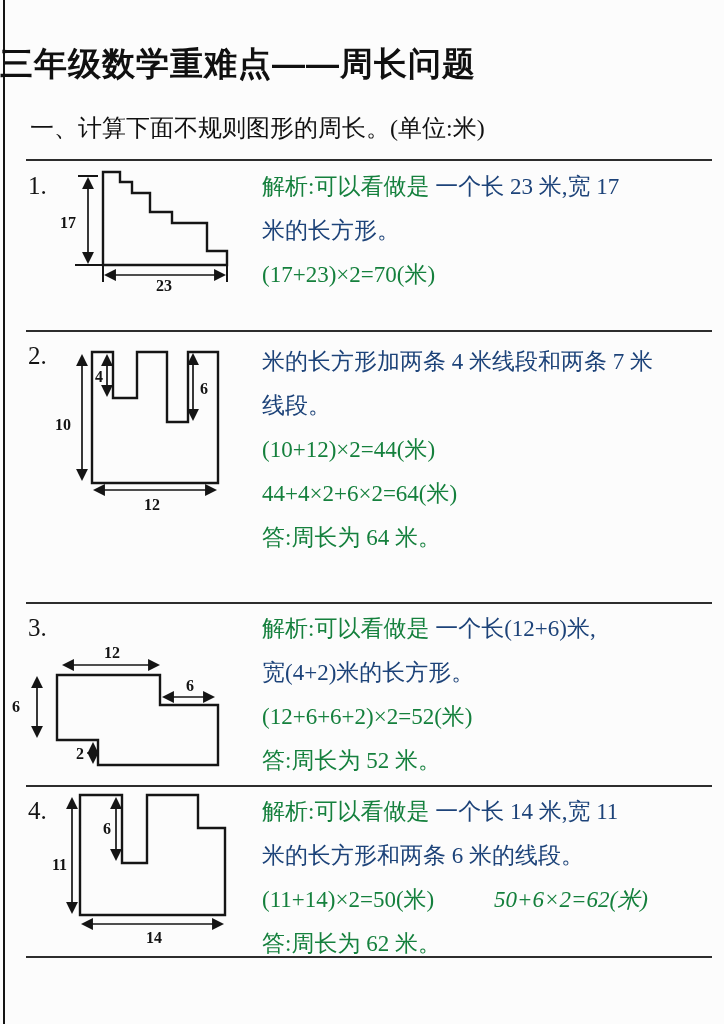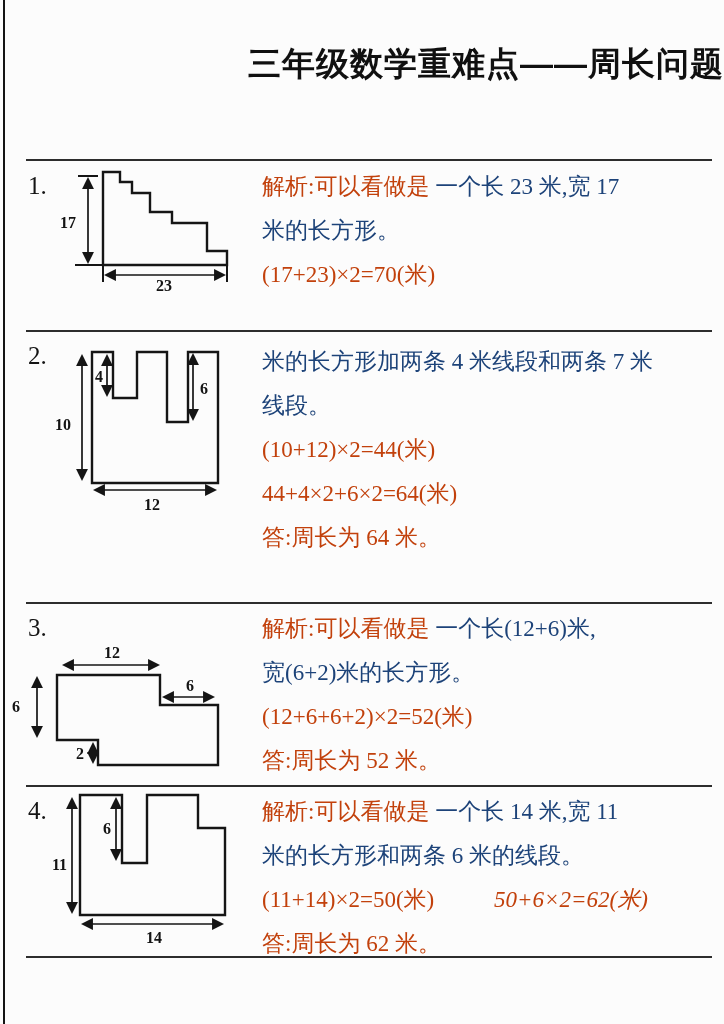--- a/index.html
+++ b/index.html
@@ -1,54 +1,55 @@
 <!DOCTYPE html>
 <html><head>
 <meta charset="utf-8">
 <style>
   html,body{margin:0;padding:0;background:#e9e9e9;}
   .page{position:relative;width:724px;height:1024px;background:#fcfcfc;overflow:hidden;
         font-family:"Liberation Serif","DejaVu Serif",serif;color:#1c1c1c;}
   .left-edge{position:absolute;left:3px;top:0;width:2px;height:1024px;background:#141414;}
-  .title{position:absolute;top:42px;left:0;width:100%;margin:0;text-align:right;
+  .title{position:absolute;top:42px;left:0;width:100%;margin:0;text-align:left;
          font-family:"Liberation Sans","DejaVu Sans",sans-serif;
          font-size:33px;font-weight:bold;color:#101010;letter-spacing:1px;}
   .section{position:absolute;top:112px;left:30px;font-size:24px;color:#111;}
   .rule{position:absolute;left:26px;width:686px;height:2px;background:#2d2d2d;}
   #rule-0{top:159px}#rule-1{top:330px}#rule-2{top:602px}#rule-3{top:785px}#rule-4{top:956px}
   .row{position:absolute;left:0;width:724px;display:flex;}
   #row-1{top:162px;height:168px}
   #row-2{top:332px;height:270px}
   #row-3{top:604px;height:181px}
   #row-4{top:787px;height:169px}
   .figcol{position:relative;flex:0 0 262px;width:262px;}
   .pnum{position:absolute;left:28px;top:10px;font-size:25px;color:#141414;}
   .textcol{flex:1;padding-top:3px;}
   #row-2 .textcol{padding-top:8px}
   .tline{line-height:44px;font-size:23px;white-space:nowrap;}
-  .seg[data-color="black"]{color:#c2410c;text-align:center;}
+  .seg[data-color="black"]{color:#15803d;text-align:center;}
   .seg[data-color="blue"]{color:#1d4379;}
   .seg.gap{margin-left:54px;font-style:italic;}
   .fig{position:absolute;}
   #fig-1{left:56px;top:4px}
   #fig-2{left:48px;top:10px}
   #fig-3{left:8px;top:36px}
   #fig-4{left:48px;top:5px}
   .fig .shape{fill:none;stroke:#151515;stroke-width:2.4;stroke-linejoin:miter;}
   .fig .arrow{stroke:#151515;stroke-width:1.7;}
   .fig .tick{stroke:#151515;stroke-width:2;}
   .fig .dim{font-family:"Liberation Serif","DejaVu Serif",serif;font-size:16px;font-weight:bold;fill:#141414;}
 </style>
 </head>
 <body>
 
 <div class="page">
   <div class="left-edge"></div>
 
   <h1 class="title">三年级数学重难点——周长问题</h1>
+  <div class="section">一、计算下面不规则图形的周长。(单位:米)</div>
 
   <div class="rule" id="rule-0"></div>
 
   <section class="row" id="row-1">
     <div class="figcol">
       <span class="pnum">1.</span>
       <svg id="fig-1" class="fig" width="212" height="130" viewBox="0 0 212 130">
         <defs>
           <marker id="m1" markerWidth="7" markerHeight="7" refX="7.5" refY="4.5" orient="auto-start-reverse" viewBox="0 0 9 9">
             <path d="M0,0 L9,4.5 L0,9 Z" fill="#151515"></path>
@@ -141,21 +142,21 @@
         <text class="dim" x="4" y="72">6</text>
         <text class="dim" x="68" y="119">2</text>
       </svg>
     </div>
     <div class="textcol">
       <div class="tline">
         <span class="seg" data-color="black">解析:可以看做是</span>
         <span class="seg" data-color="blue">一个长(12+6)米,</span>
       </div>
       <div class="tline">
-        <span class="seg" data-color="blue">宽(6+2)米的长方形。</span>
+        <span class="seg" data-color="blue">宽(4+2)米的长方形。</span>
       </div>
       <div class="tline">
         <span class="seg" data-color="black">(12+6+6+2)×2=52(米)</span>
       </div>
       <div class="tline">
         <span class="seg" data-color="black">答:周长为 52 米。</span>
       </div>
     </div>
   </section>
 

